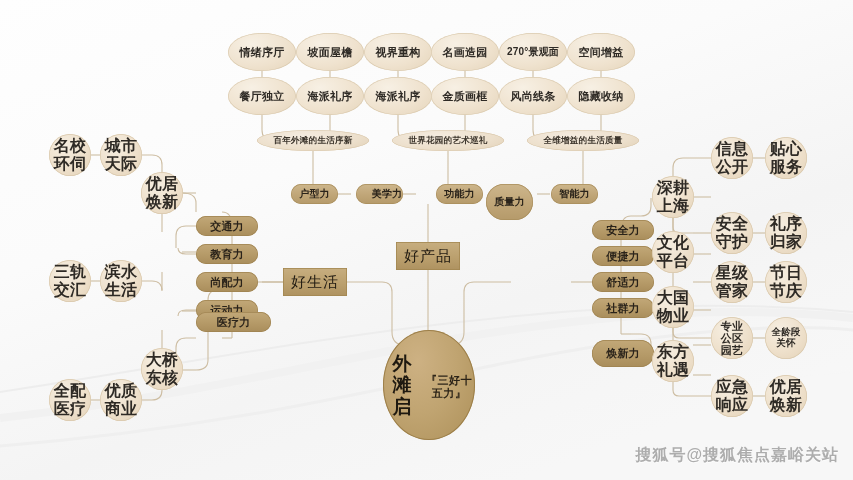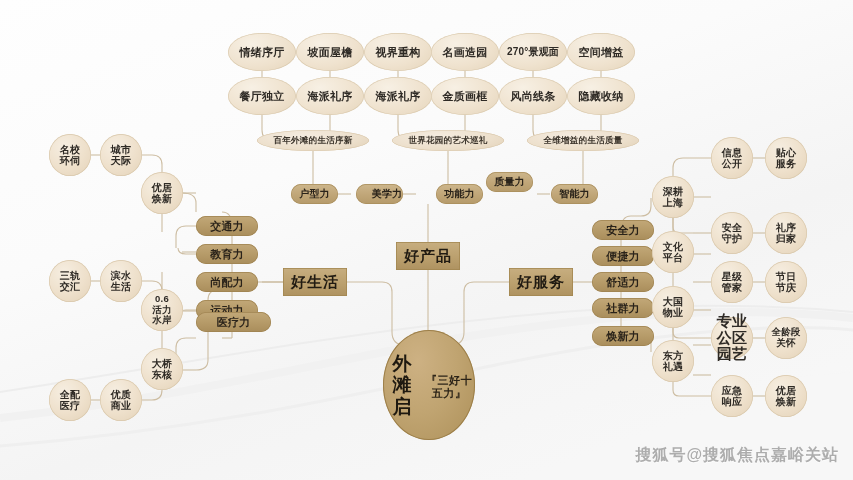--- a/index.html
+++ b/index.html
@@ -44,21 +44,21 @@
     color: #2e2a25;
     line-height: 1.12;
     white-space: pre-line;
     letter-spacing: 0.2px;
   }
   
   .circle {
     border-radius: 50%;
     background: radial-gradient(circle at 36% 30%, #f6eee1 0%, #eee0cb 55%, #e3d2b8 100%);
     box-shadow: inset 0 0 0 0.7px #d9c8ac;
-    font-size: 10px;
+    font-size: 16px;
     font-weight: 700;
   }
   
   .ellipse {
     border-radius: 50%;
     background: radial-gradient(ellipse at 35% 28%, #f7f0e4 0%, #efe2ce 58%, #e4d4ba 100%);
     box-shadow: inset 0 0 0 0.7px #dbcbb0;
     font-size: 11px;
     font-weight: 700;
   }
@@ -87,21 +87,21 @@
     color: #2a231a;
     font-size: 10px;
     font-weight: 700;
   }
   
   .rect {
     background: linear-gradient(180deg, #c7ae80 0%, #bba06e 55%, #ae9260 100%);
     box-shadow: inset 0 0 0 0.8px #a38750;
     color: #211b12;
     font-size: 15px;
-    font-weight: 700;
+    font-weight: 400;
     letter-spacing: 1px;
   }
   
   .hub {
     border-radius: 50%;
     background: radial-gradient(ellipse at 38% 28%, #cdb183 0%, #c0a471 48%, #ad9059 100%);
     box-shadow: inset 0 0 0 1px #9c7f49;
     flex-direction: row;
     color: #1e1910;
   }
@@ -269,43 +269,39 @@
   <div class="node ellipse" style="left:499px;top:77px;width:68px;height:38px;">风尚线条</div>
   <div class="node ellipse" style="left:567px;top:77px;width:68px;height:38px;">隐藏收纳</div>
 
   <div class="node tag-ellipse" style="left:257px;top:130px;width:112px;height:21px;">百年外滩的生活序新</div>
   <div class="node tag-ellipse" style="left:392px;top:130px;width:112px;height:21px;">世界花园的艺术巡礼</div>
   <div class="node tag-ellipse" style="left:527px;top:130px;width:112px;height:21px;">全维增益的生活质量</div>
 
   <div class="node pill-sm" style="left:291px;top:184px;width:47px;height:20px;">户型力</div>
   <div class="node pill-sm" style="left:356px;top:184px;width:47px;height:20px;padding-left:15px;">美学力</div>
   <div class="node pill-sm" style="left:421px;top:184px;width:47px;height:20px;margin-left:15px;">功能力</div>
-  <div class="node pill-sm" style="left:486px;top:172px;width:47px;height:20px;">质量力</div>
+  <div class="node pill-sm" style="left:486px;top:184px;width:47px;height:36px;">质量力</div>
   <div class="node pill-sm" style="left:551px;top:184px;width:47px;height:20px;">智能力</div>
 
   <div class="node rect" style="left:396px;top:242px;width:64px;height:28px;">好产品</div>
   <div class="node rect" style="left:283px;top:268px;width:64px;height:28px;">好生活</div>
-  <div class="node rect" style="left:509px;top:268px;width:64px;height:28px;">好服务</div>
 
   <div class="node hub" style="left:383px;top:330px;width:92px;height:110px;">
     <span class="hub-title">外滩启</span>
     <span class="hub-sub">『三好十五力』</span>
   </div>
 
   <div class="node pill" style="left:196px;top:216px;width:62px;height:20px;">交通力</div>
   <div class="node pill" style="left:196px;top:244px;width:62px;height:20px;">教育力</div>
   <div class="node pill" style="left:196px;top:272px;width:62px;height:20px;">尚配力</div>
   <div class="node pill" style="left:196px;top:300px;width:62px;height:20px;">运动力</div>
   <div class="node pill" style="left:196px;top:312px;width:75px;height:20px;">医疗力</div>
 
   <div class="node circle" style="left:141px;top:172px;width:42px;height:42px;">优居
 焕新</div>
-  <div class="node circle" style="left:141px;top:289px;width:42px;height:42px;font-size:9.5px;">0.6
-活力
-水岸</div>
   <div class="node circle" style="left:141px;top:348px;width:42px;height:42px;">大桥
 东核</div>
 
   <div class="node circle" style="left:100px;top:134px;width:42px;height:42px;">城市
 天际</div>
   <div class="node circle" style="left:49px;top:134px;width:42px;height:42px;">名校
 环伺</div>
 
   <div class="node circle" style="left:100px;top:260px;width:42px;height:42px;">滨水
 生活</div>
@@ -314,21 +310,21 @@
 
   <div class="node circle" style="left:100px;top:379px;width:42px;height:42px;">优质
 商业</div>
   <div class="node circle" style="left:49px;top:379px;width:42px;height:42px;">全配
 医疗</div>
 
   <div class="node pill" style="left:592px;top:220px;width:62px;height:20px;">安全力</div>
   <div class="node pill" style="left:592px;top:246px;width:62px;height:20px;">便捷力</div>
   <div class="node pill" style="left:592px;top:272px;width:62px;height:20px;">舒适力</div>
   <div class="node pill" style="left:592px;top:298px;width:62px;height:20px;">社群力</div>
-  <div class="node pill" style="left:592px;top:326px;width:62px;height:20px;">焕新力</div>
+  <div class="node pill" style="left:592px;top:340px;width:62px;height:27px;">焕新力</div>
 
   <div class="node circle" style="left:652px;top:176px;width:42px;height:42px;">深耕
 上海</div>
   <div class="node circle" style="left:652px;top:231px;width:42px;height:42px;">文化
 平台</div>
   <div class="node circle" style="left:652px;top:286px;width:42px;height:42px;">大国
 物业</div>
   <div class="node circle" style="left:652px;top:340px;width:42px;height:42px;">东方
 礼遇</div>
 
@@ -340,21 +336,21 @@
   <div class="node circle" style="left:711px;top:212px;width:42px;height:42px;">安全
 守护</div>
   <div class="node circle" style="left:765px;top:212px;width:42px;height:42px;">礼序
 归家</div>
 
   <div class="node circle" style="left:711px;top:261px;width:42px;height:42px;">星级
 管家</div>
   <div class="node circle" style="left:765px;top:261px;width:42px;height:42px;">节日
 节庆</div>
 
-  <div class="node circle" style="left:711px;top:317px;width:42px;height:42px;font-size:15px;">专业
+  <div class="node circle" style="left:711px;top:317px;width:42px;height:42px;font-size:11px;">专业
 公区
 园艺</div>
   <div class="node circle" style="left:765px;top:317px;width:42px;height:42px;font-size:9.5px;">全龄段
 关怀</div>
 
   <div class="node circle" style="left:711px;top:375px;width:42px;height:42px;">应急
 响应</div>
   <div class="node circle" style="left:765px;top:375px;width:42px;height:42px;">优居
 焕新</div>
 

